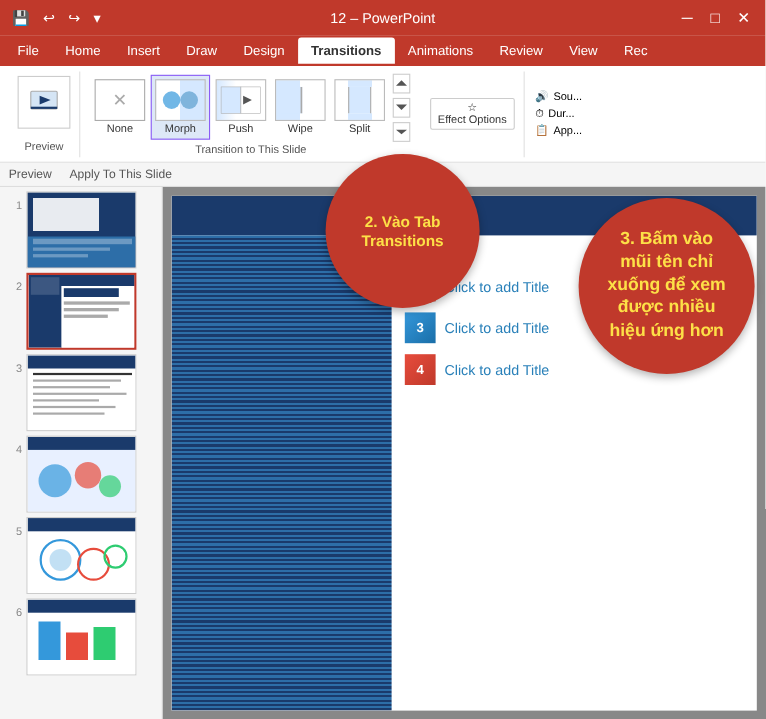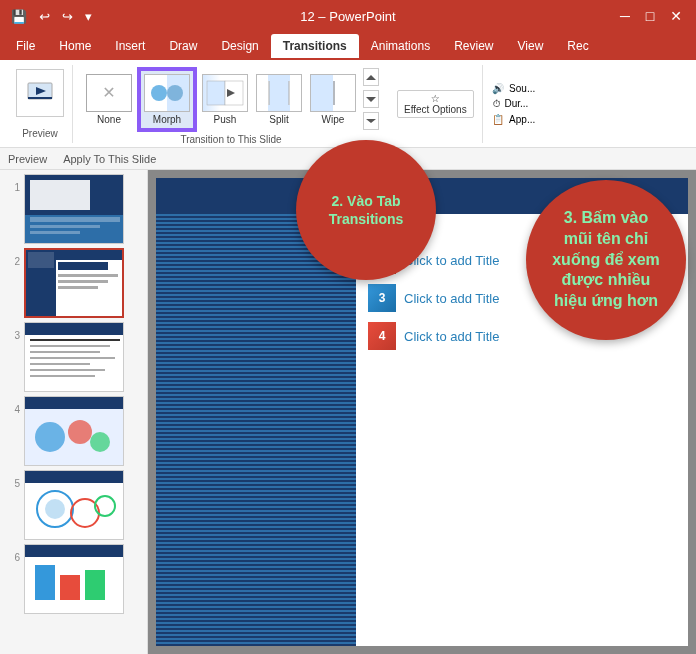--- a/index.html
+++ b/index.html
@@ -84,21 +84,21 @@
     .transition-item {
       display: flex;
       flex-direction: column;
       align-items: center;
       gap: 2px;
       cursor: pointer;
       padding: 3px;
     }
     .transition-item.active {
       background: #dde8f7;
-      border: 4px solid #8b5cf6;
+      border: 1px solid #8b5cf6;
     }
     .transition-box {
       width: 46px;
       height: 38px;
       background: white;
       border: 1px solid #bbb;
       display: flex;
       align-items: center;
       justify-content: center;
       font-size: 10px;
@@ -258,21 +258,21 @@
     .slide-item-text {
       font-size: 13px;
       color: #2980b9;
     }
 
     
     .bubble {
       position: absolute;
       border-radius: 50%;
       background: #c0392b;
-      color: #86efac;
+      color: #fde047;
       display: flex;
       align-items: center;
       justify-content: center;
       text-align: center;
       font-size: 13px;
       font-weight: bold;
       line-height: 1.3;
       padding: 12px;
       box-shadow: 0 3px 8px rgba(0,0,0,0.3);
       z-index: 20;
@@ -415,40 +415,40 @@
           <svg width="40" height="32" viewBox="0 0 40 32">
             <rect x="2" y="4" width="18" height="24" fill="#d5e8ff" stroke="#aaa" stroke-width="0.5"></rect>
             <rect x="20" y="4" width="18" height="24" fill="white" stroke="#aaa" stroke-width="0.5"></rect>
             <polygon points="22,12 22,20 30,16" fill="#555"></polygon>
           </svg>
         </div>
         <span class="transition-label">Push</span>
       </div>
 
       <div class="transition-item">
+        <div class="transition-box wipe-box">
+          <svg width="40" height="32" viewBox="0 0 40 32">
+            <rect x="2" y="4" width="20" height="24" fill="#d5e8ff"></rect>
+            <rect x="22" y="4" width="16" height="24" fill="white"></rect>
+            <line x1="21" y1="4" x2="21" y2="28" stroke="#aaa" stroke-width="1.5"></line>
+          </svg>
+        </div>
+        <span class="transition-label">Wipe</span>
+      </div>
+
+      <div class="transition-item">
         <div class="transition-box split-box">
           <svg width="40" height="32" viewBox="0 0 40 32">
             <rect x="2" y="4" width="36" height="24" fill="white"></rect>
             <rect x="10" y="4" width="20" height="24" fill="#d5e8ff"></rect>
             <line x1="10" y1="4" x2="10" y2="28" stroke="#aaa" stroke-width="1"></line>
             <line x1="30" y1="4" x2="30" y2="28" stroke="#aaa" stroke-width="1"></line>
           </svg>
         </div>
         <span class="transition-label">Split</span>
-      </div>
-
-      <div class="transition-item">
-        <div class="transition-box wipe-box">
-          <svg width="40" height="32" viewBox="0 0 40 32">
-            <rect x="2" y="4" width="20" height="24" fill="#d5e8ff"></rect>
-            <rect x="22" y="4" width="16" height="24" fill="white"></rect>
-            <line x1="21" y1="4" x2="21" y2="28" stroke="#aaa" stroke-width="1.5"></line>
-          </svg>
-        </div>
-        <span class="transition-label">Wipe</span>
       </div>
 
       <div style="display:flex;flex-direction:column;justify-content:space-between;height:62px;margin-left:2px;">
         <div style="width:16px;height:18px;background:white;border:1px solid #ccc;display:flex;align-items:center;justify-content:center;cursor:pointer;">
           <div class="up-arrow"></div>
         </div>
         <div style="width:16px;height:18px;background:white;border:1px solid #ccc;display:flex;align-items:center;justify-content:center;cursor:pointer;">
           <div class="down-arrow"></div>
         </div>
         <div style="width:16px;height:18px;background:white;border:1px solid #ccc;display:flex;align-items:center;justify-content:center;cursor:pointer;">

